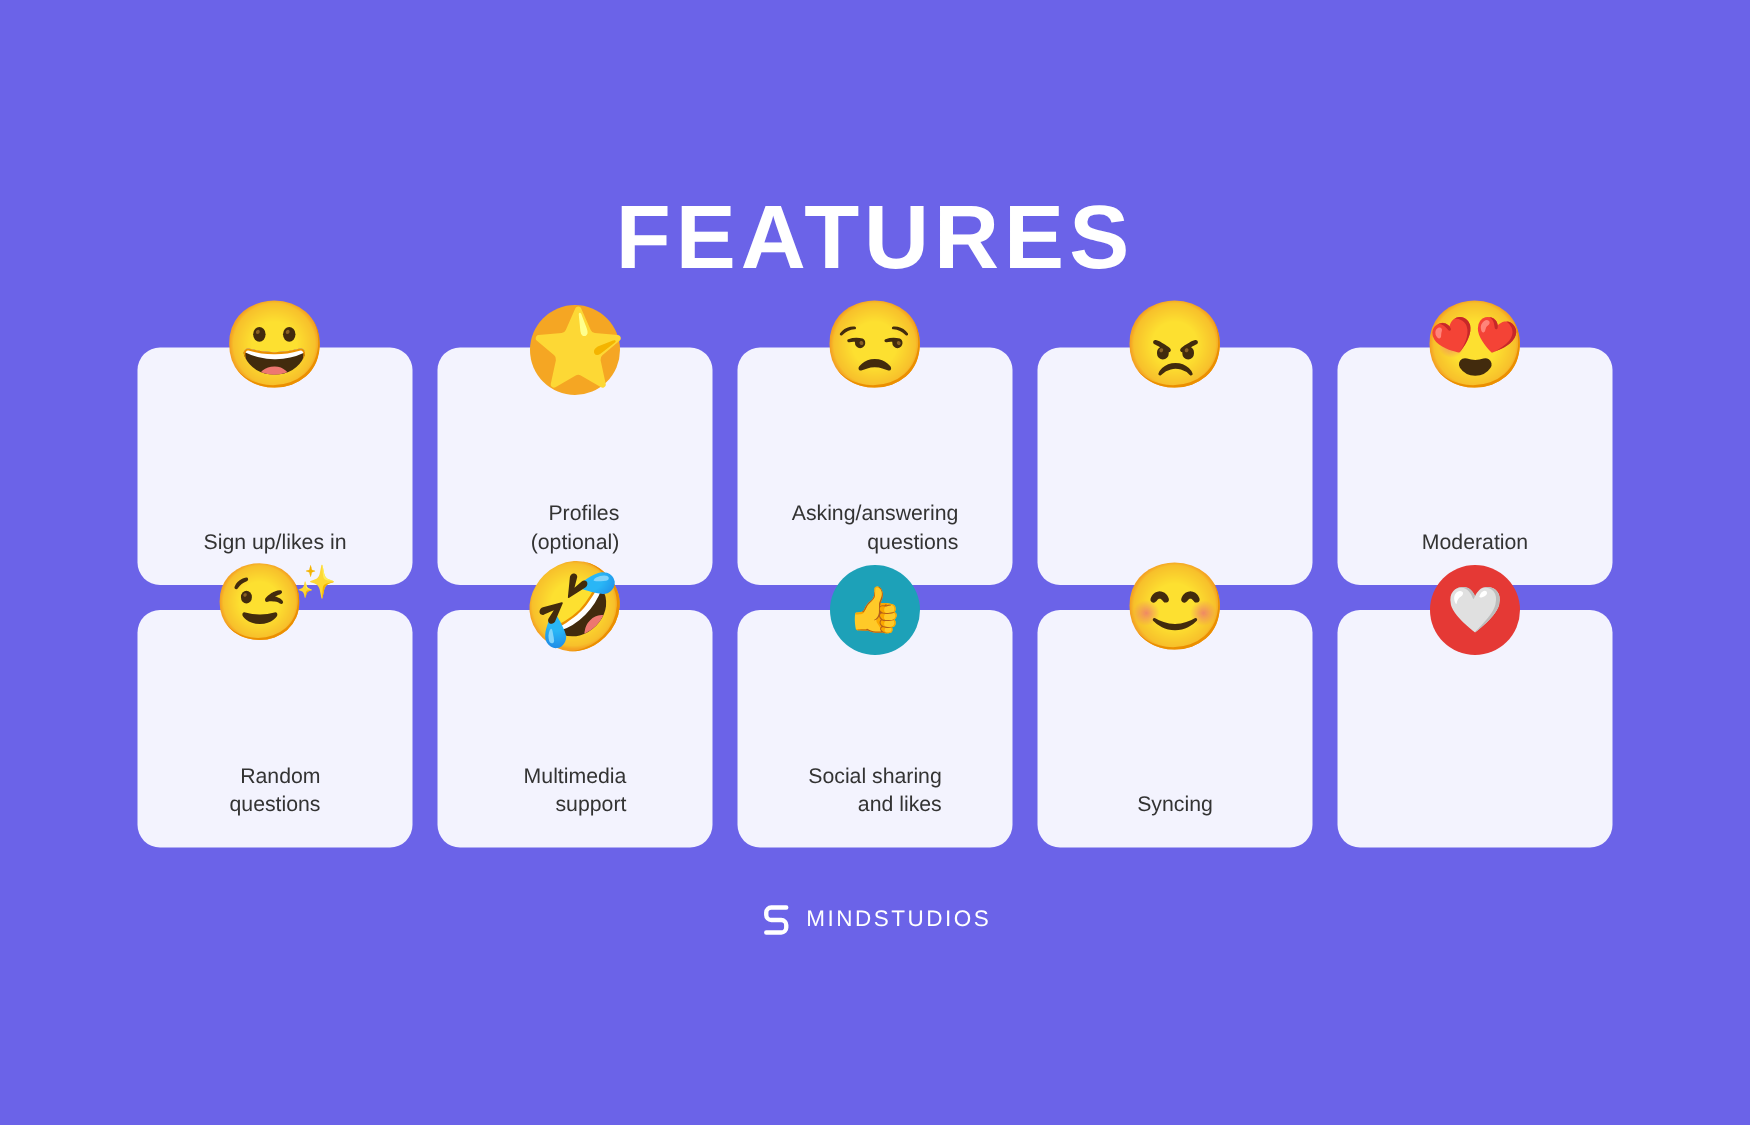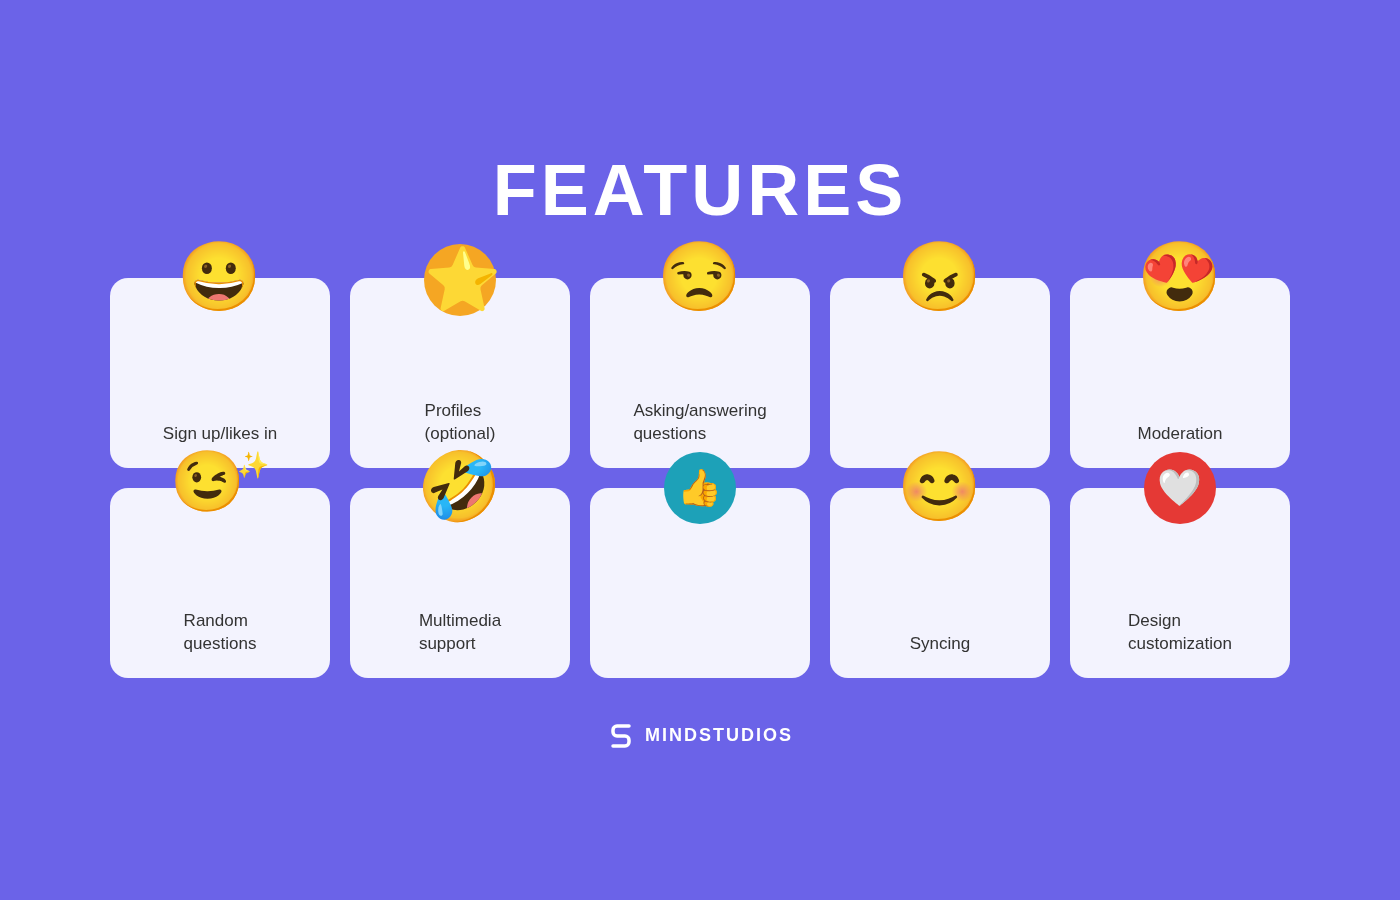--- a/index.html
+++ b/index.html
@@ -48,21 +48,21 @@
       top: -36px;
       font-size: 68px;
       line-height: 1;
       text-align: center;
     }
 
     .card-label {
       font-size: 17px;
       font-weight: 400;
       color: #333333;
-      text-align: left;
+      text-align: right;
       line-height: 1.35;
       margin-top: 50px;
       padding: 0 10px;
     }
 
     
     .thumbs-up-icon {
       width: 72px;
       height: 72px;
       background: #1DA1B8;
@@ -88,21 +88,21 @@
       font-size: 36px;
     }
 
     .footer {
       display: flex;
       align-items: center;
       gap: 10px;
       margin-top: 42px;
       color: #ffffff;
       font-size: 18px;
-      font-weight: 700;
+      font-weight: 400;
       letter-spacing: 2px;
       text-align: right;
     }
 
     
     .logo-mark {
       width: 28px;
       height: 32px;
       display: flex;
       flex-direction: column;
@@ -152,30 +152,30 @@
     <div class="card-label">Random<br>questions</div>
   </div>
 
   <div class="card">
     <div class="card-emoji">🤣</div>
     <div class="card-label">Multimedia<br>support</div>
   </div>
 
   <div class="card">
     <div class="thumbs-up-icon">👍</div>
+    <div class="card-label">Social sharing<br>and likes</div>
   </div>
 
   <div class="card">
     <div class="card-emoji">😊</div>
     <div class="card-label">Syncing</div>
   </div>
 
   <div class="card">
     <div class="heart-icon">🤍</div>
-    <div class="card-label">Design<br>customization</div>
   </div>
 
 </div>
 
 <div class="footer">
   <div class="logo-mark">
     <svg viewBox="0 0 28 32" fill="none" xmlns="http://www.w3.org/2000/svg">
       <path d="M22 6H10C7.8 6 6 7.8 6 10v2c0 2.2 1.8 4 4 4h8c2.2 0 4 1.8 4 4v2c0 2.2-1.8 4-4 4H6" stroke="white" stroke-width="3.5" stroke-linecap="round"></path>
     </svg>
   </div>

